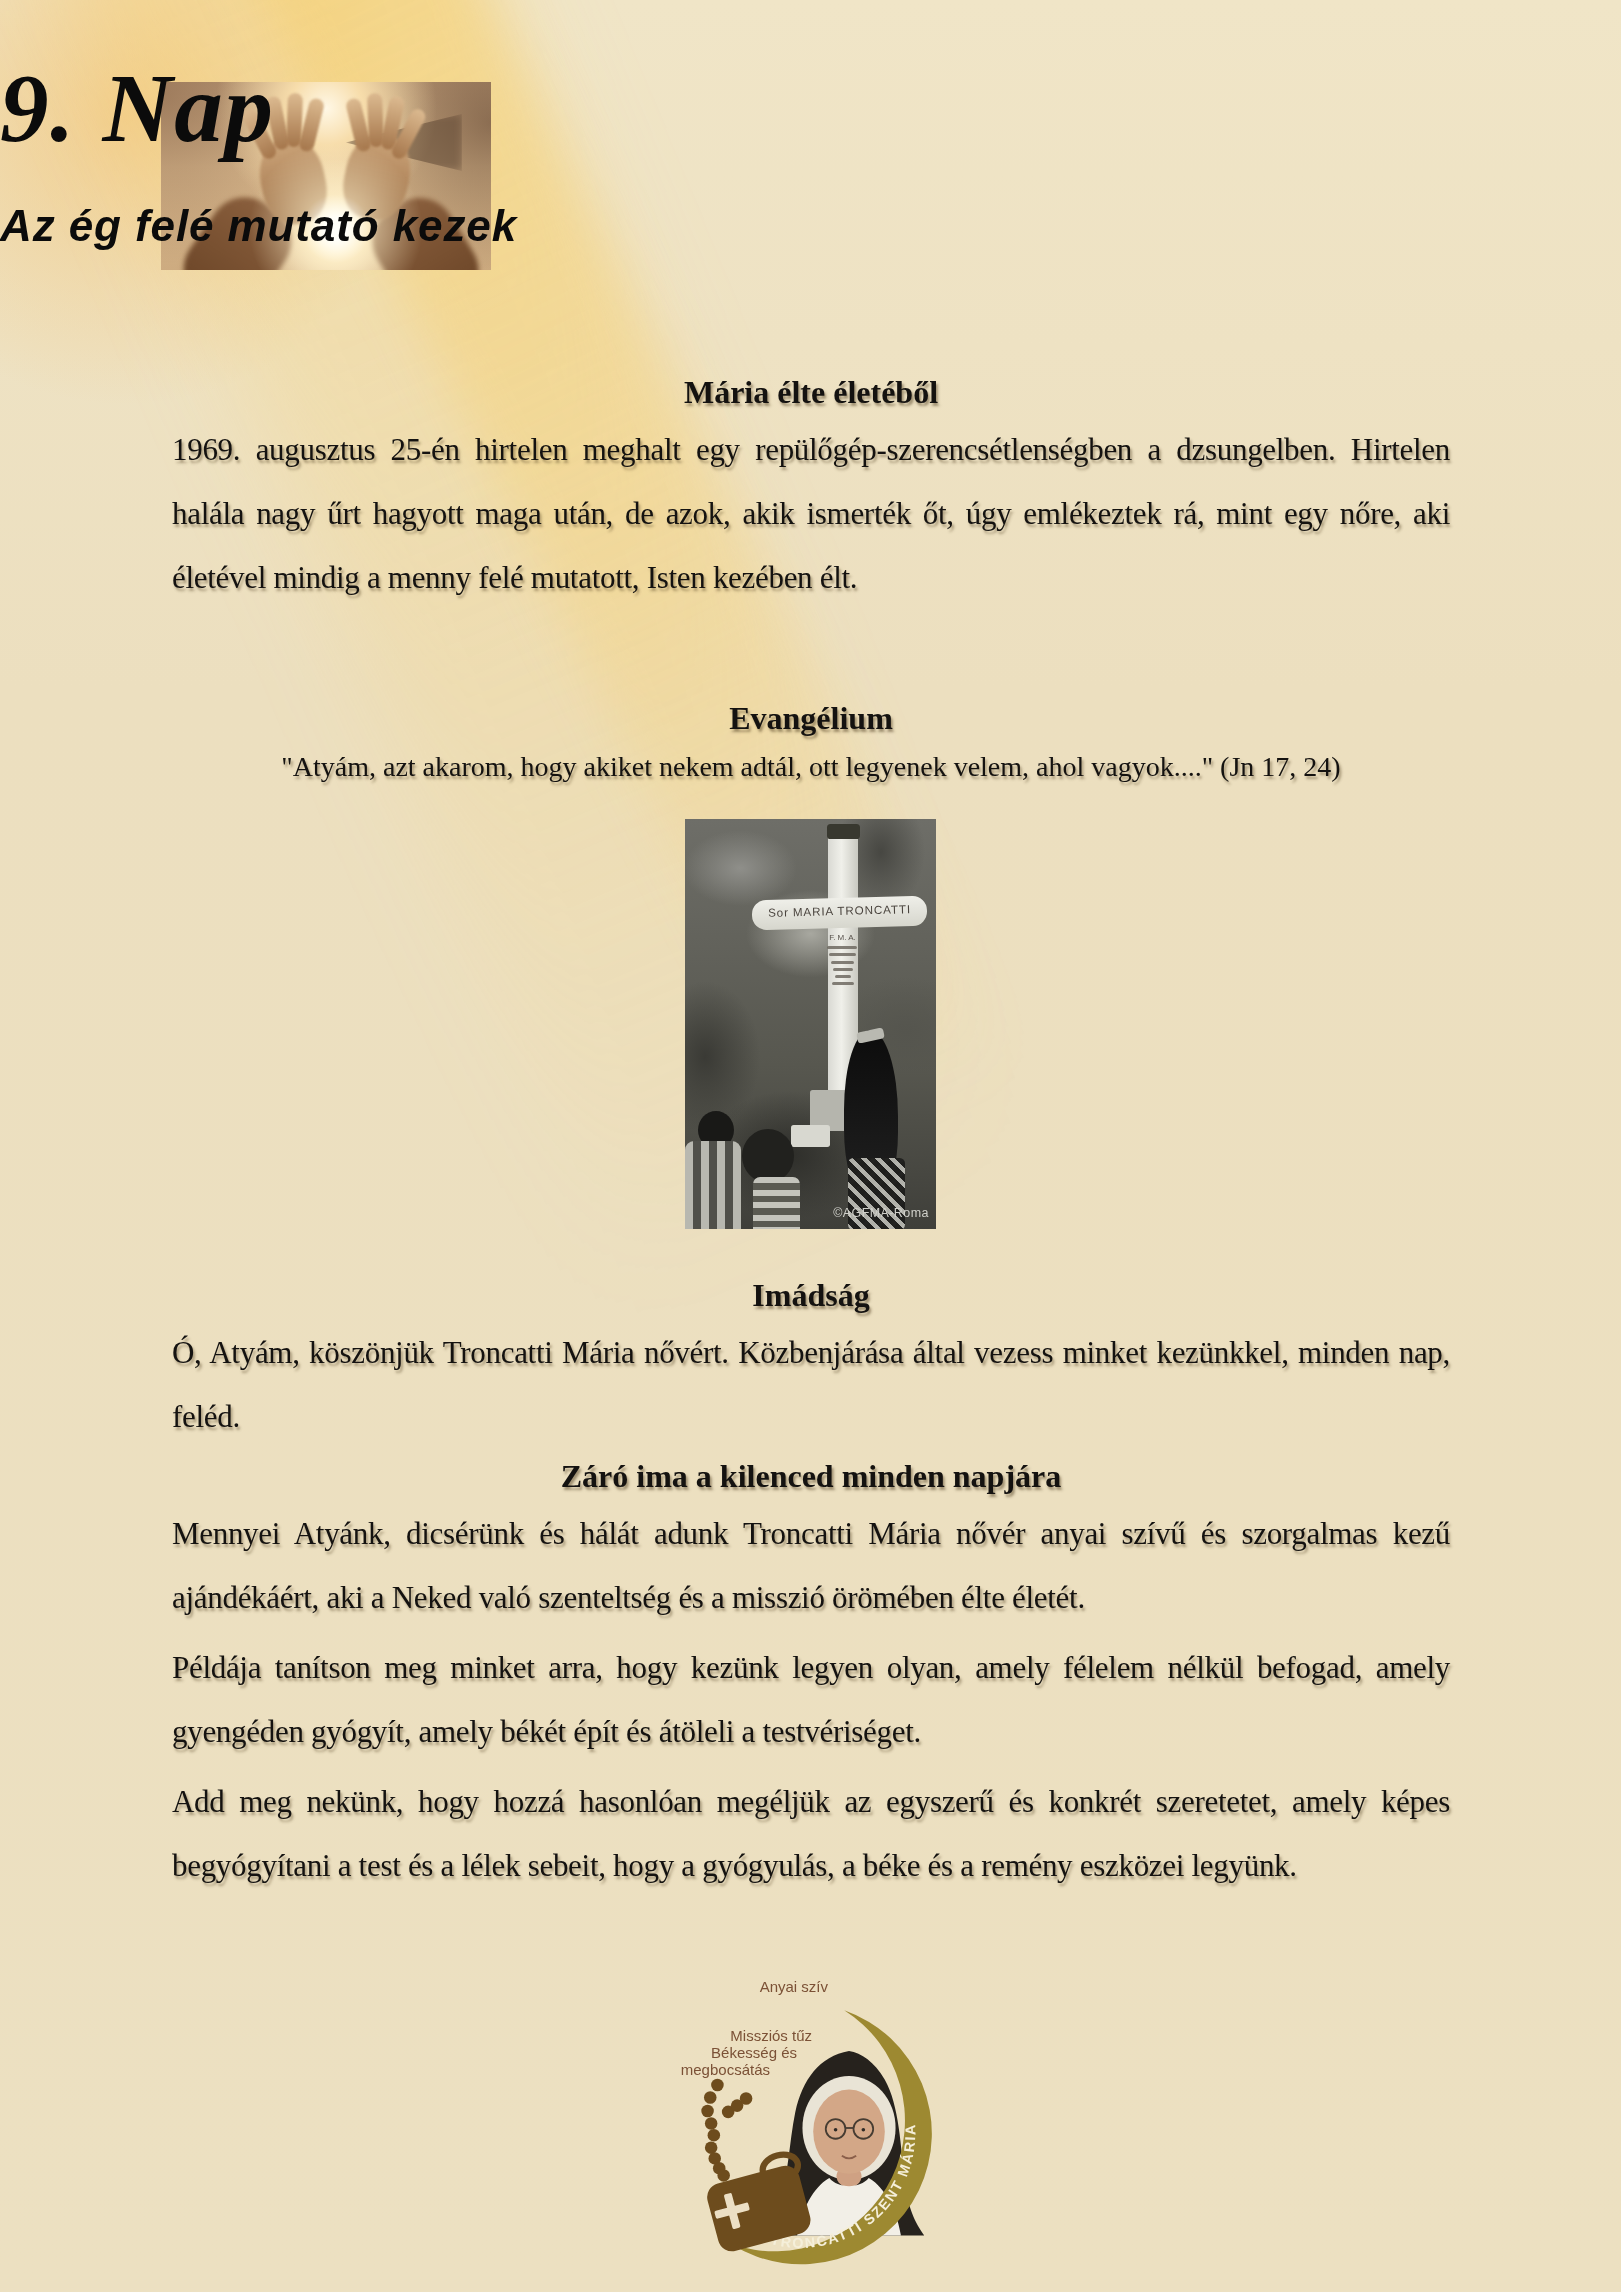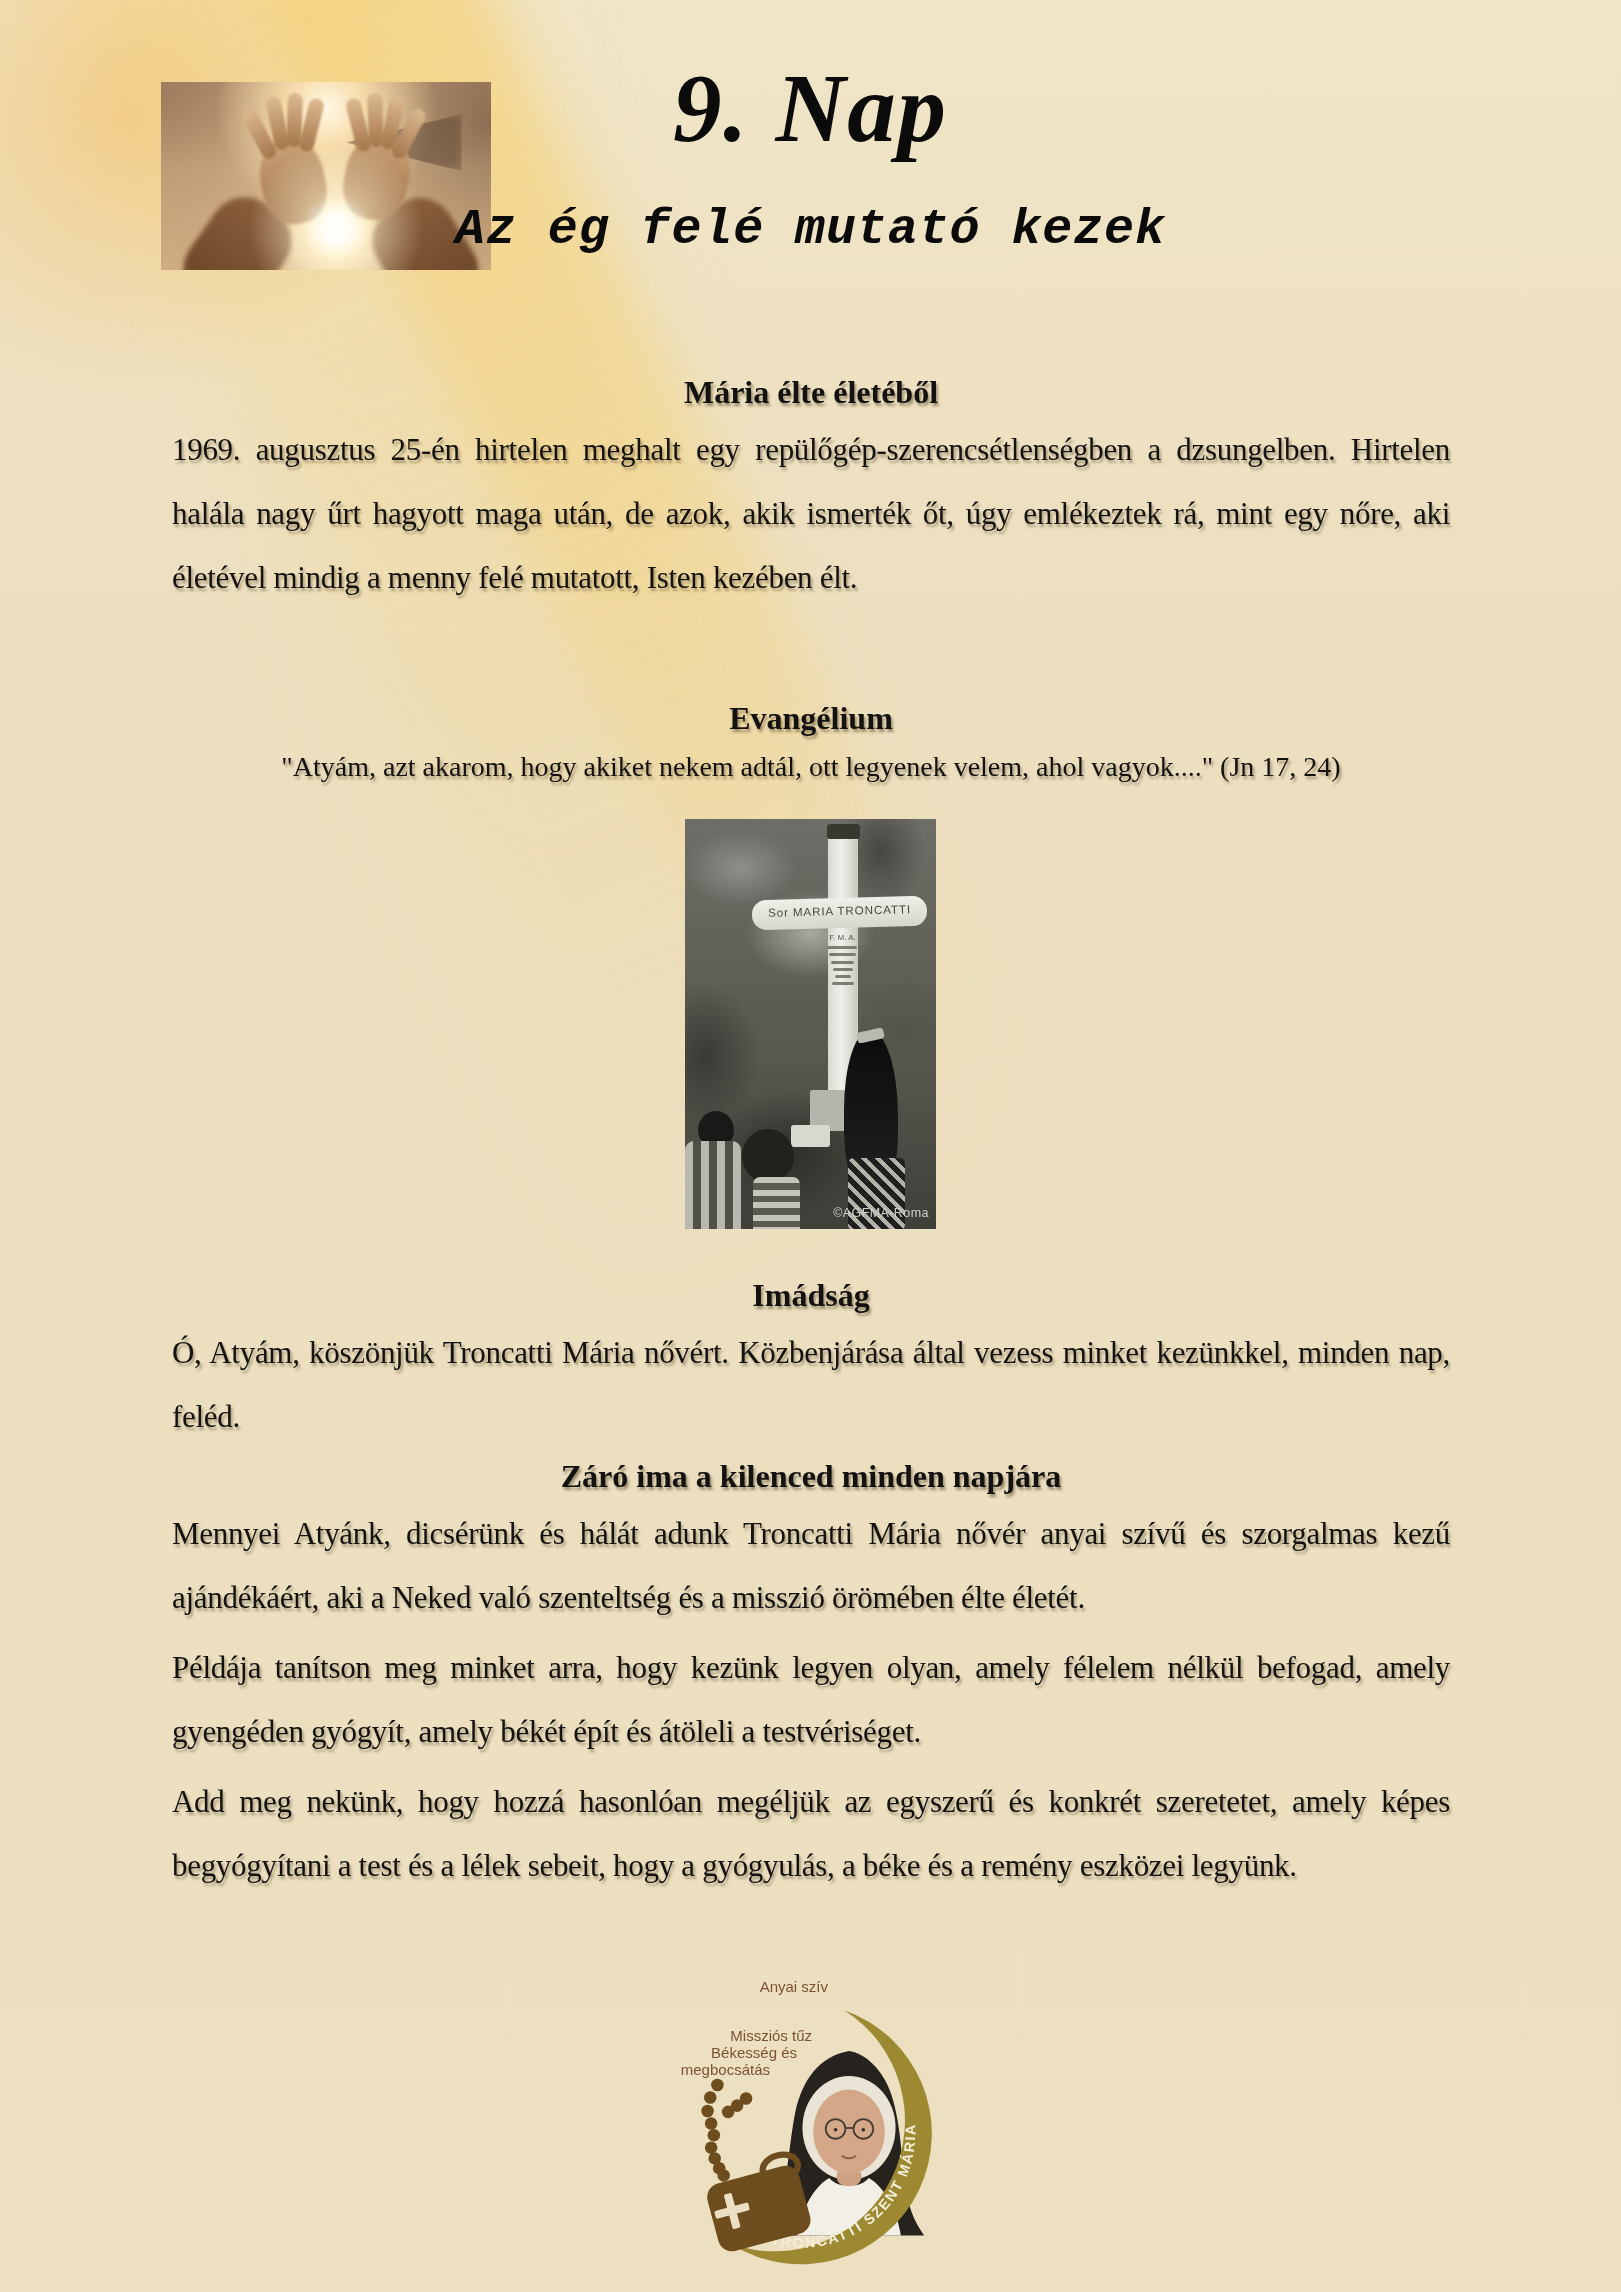--- a/index.html
+++ b/index.html
@@ -33,26 +33,26 @@
   .wedge{left:56%;top:17%;width:116px;height:57px;background:#57402f;opacity:.5;
     clip-path:polygon(0 50%,100% 0,100% 100%);filter:blur(4.5px);}
   .palm{width:64px;height:86px;border-radius:46% 46% 42% 42%;
     background:linear-gradient(180deg,#cda67b,#96683f);filter:blur(1.8px);}
   .finger{width:15px;height:54px;border-radius:8px;
     background:linear-gradient(180deg,#dcba90,#a5764b);filter:blur(1.3px);}
   .forearm{width:85px;height:116px;border-radius:36px;filter:blur(2.7px);
     background:linear-gradient(180deg,#8a5f3d,#6b4527);}
   .glowover{inset:0;background:radial-gradient(circle at 53% 78%, rgba(255,255,250,0.95) 0 5%, rgba(255,242,205,0.55) 15%, rgba(255,242,205,0) 38%);}
   
-  .main-title{position:absolute;left:0;top:56px;width:100%;text-align:center;
+  .main-title{position:absolute;left:0;top:56px;width:100%;
     font-family:"Liberation Serif",serif;font-style:italic;font-weight:bold;
     font-size:97px;line-height:1.1;color:#0b0b0b;letter-spacing:1.8px;}
-  .sub-title{position:absolute;left:0;top:201px;width:100%;text-align:center;
-    font-family:Liberation Mono, monospace;font-style:italic;font-weight:bold;
-    font-size:50px;color:#0b0b0b;letter-spacing:0.9px;}
+  .sub-title{position:absolute;left:0;top:201px;width:100%;
+    font-family:Liberation Sans, sans-serif;font-style:italic;font-weight:bold;
+    font-size:44px;color:#0b0b0b;letter-spacing:0.9px;}
   
   .section{position:absolute;left:166px;width:1290px;}
   .sec-heading{text-align:center;font-size:32px;font-weight:bold;margin:0 0 7.2px 0;
     text-shadow:1.8px 2.7px 2.7px rgba(80,62,32,0.5);}
   .sec-body{font-size:31px;line-height:64px;text-align:justify;margin:6px;letter-spacing:-0.3px;
     text-shadow:1.8px 2.7px 2.7px rgba(80,62,32,0.45);}
   .sec-quote{font-size:28px;line-height:45px;text-align:center;white-space:nowrap;margin:0;
     text-shadow:1.8px 2.7px 2.7px rgba(80,62,32,0.45);}
   .s-maria{top:374px;}
   .s-evangelium{top:700px;}

